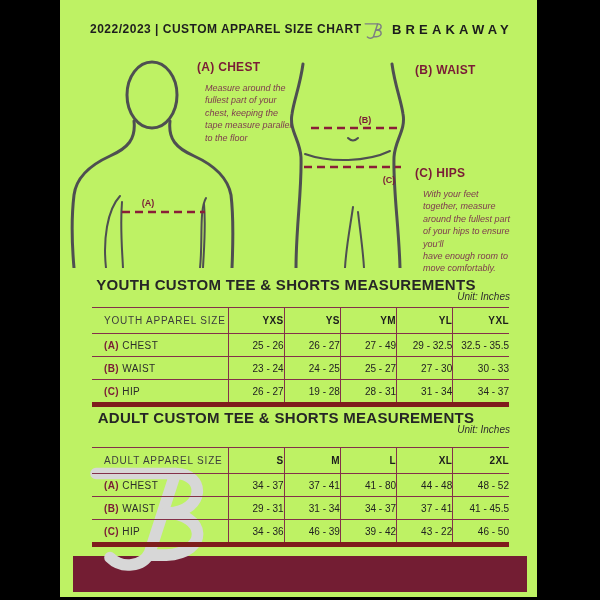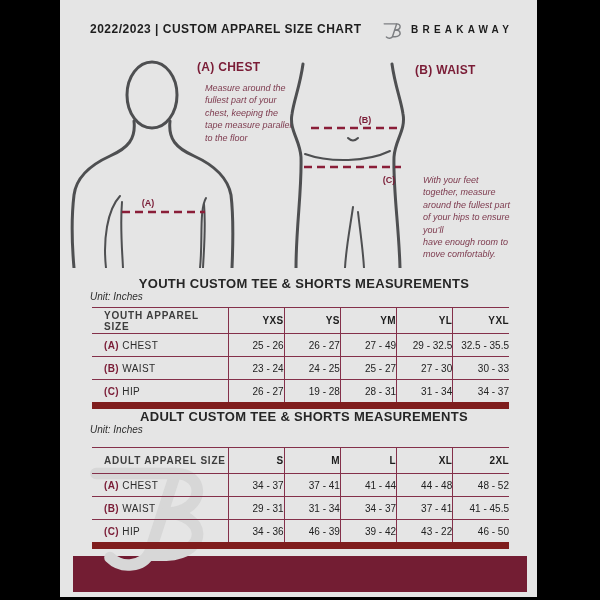--- a/index.html
+++ b/index.html
@@ -1,51 +1,51 @@
 <!DOCTYPE html>
 <html><head>
 <meta charset="utf-8">
 <style>
   html,body{margin:0;padding:0;background:#000;width:600px;height:600px;overflow:hidden;
     font-family:"Liberation Sans",sans-serif;}
-  .document{position:absolute;left:60px;top:0;width:477px;height:597px;background:#e5e5e5;overflow:hidden;}
+  .document{position:absolute;left:60px;top:0;width:477px;height:597px;background:#bef264;overflow:hidden;}
 
   
   .hdr-title{position:absolute;left:30px;top:22px;font-size:12px;font-weight:bold;color:#1e1e1e;
     letter-spacing:.5px;white-space:nowrap;}
   .brand{position:absolute;right:24px;top:18px;display:flex;align-items:center;gap:7px;}
-  .brand-name{font-size:10px;font-weight:bold;letter-spacing:4.2px;color:#1c1c1c;white-space:nowrap;}
+  .brand-name{font-size:13px;font-weight:bold;letter-spacing:4.2px;color:#1c1c1c;white-space:nowrap;}
 
   
   .fig{position:absolute;}
   .guide-block{position:absolute;width:115px;}
   .guide-heading{font-size:12px;font-weight:bold;color:#7a1c36;margin:0 0 7px 0;letter-spacing:.3px;}
   .guide-body{font-size:9px;font-style:italic;color:#7d3a4e;line-height:1.38;margin:8px;white-space:pre-line;}
 
   svg .outline{fill:none;stroke:#4e4f51;stroke-width:3;stroke-linecap:round;}
   svg .thin{fill:none;stroke:#4e4f51;stroke-width:2;stroke-linecap:round;}
   svg .dash{fill:none;stroke:#8a1e38;stroke-width:2.4;stroke-dasharray:8 5;}
   svg .marker{font-family:"Liberation Sans",sans-serif;font-size:9px;font-weight:bold;fill:#7a1c36;}
   .logo-stroke{fill:none;stroke:#7d7f82;stroke-width:4;stroke-linecap:round;stroke-linejoin:round;}
   .wm-stroke{fill:none;stroke:#d7d7d7;stroke-width:5;stroke-linecap:round;stroke-linejoin:round;}
 
   
-  .tbl-title{position:absolute;left:34px;width:420px;text-align:center;font-size:13px;font-weight:bold;
+  .tbl-title{position:absolute;left:16px;width:420px;text-align:center;font-size:15px;font-weight:bold;
     color:#262626;letter-spacing:.3px;}
-  .tbl-unit{position:absolute;left:30px;width:420px;text-align:left;font-size:10px;font-style:italic;
+  .tbl-unit{position:absolute;left:30px;width:420px;text-align:right;font-size:10px;font-style:italic;
     color:#2e2e2e;}
   table.size-table{position:absolute;left:32px;width:417px;border-collapse:collapse;table-layout:fixed;z-index:2;}
   .size-table col.c-label{width:136px;}
   .size-table td,.size-table th{border-top:1px solid #84304a;height:22px;padding:0;font-size:10px;
     text-align:right;color:#222;}
   .size-table thead th{height:25px;}
   .size-table td+td,.size-table th+th{border-left:1px solid #84304a;}
-  .size-table tr.last td{border-bottom:7px solid #7f1d1d;margin-top:37px;}
+  .size-table tr.last td{border-bottom:5px solid #7f1d1d;margin-top:37px;}
   .size-table th.size-h{font-weight:bold;color:#1d1d1d;letter-spacing:.4px;}
-  .size-table th.lbl-h{font-weight:bold;color:#3d3d3d;text-align:left;padding-left:12px;letter-spacing:.8px;}
+  .size-table th.lbl-h{font-weight:normal;color:#3d3d3d;text-align:left;padding-left:12px;letter-spacing:.8px;}
   .size-table td.lbl{text-align:left;padding-left:12px;color:#2b2b2b;letter-spacing:.4px;}
   .size-table td.lbl .mk{color:#7a1c36;font-weight:bold;}
 
   .watermark{position:absolute;left:22px;top:436px;z-index:1;}
   .footer-bar{position:absolute;left:13px;top:556px;width:454px;height:36px;background:#731d33;}
 </style>
 </head>
 <body>
 
 <div class="document">
@@ -92,20 +92,21 @@
     <path class="dash" d="M 19 105 L 116 105"></path>
     <text class="marker" x="80" y="61" text-anchor="middle">(B)</text>
     <text class="marker" x="104" y="121" text-anchor="middle">(C)</text>
   </svg>
 
   <div class="guide-block" style="left:355px;top:63px;">
     <p class="guide-heading">(B) WAIST</p>
   </div>
 
   <div class="guide-block" style="left:355px;top:166px;">
+    <p class="guide-heading">(C) HIPS</p>
     <p class="guide-body">With your feet
 together, measure
 around the fullest part
 of your hips to ensure
 you’ll
 have enough room to
 move comfortably.</p>
   </div>
 
   <svg class="watermark" width="140" height="145" viewBox="0 0 60 62">
@@ -184,21 +185,21 @@
         <th class="size-h">L</th>
         <th class="size-h">XL</th>
         <th class="size-h">2XL</th>
       </tr>
     </thead>
     <tbody>
       <tr>
         <td class="lbl"><span class="mk">(A)</span> <span>CHEST</span></td>
         <td>34 - 37</td>
         <td>37 - 41</td>
-        <td>41 - 44</td>
+        <td>41 - 80</td>
         <td>44 - 48</td>
         <td>48 - 52</td>
       </tr>
       <tr>
         <td class="lbl"><span class="mk">(B)</span> <span>WAIST</span></td>
         <td>29 - 31</td>
         <td>31 - 34</td>
         <td>34 - 37</td>
         <td>37 - 41</td>
         <td>41 - 45.5</td>

